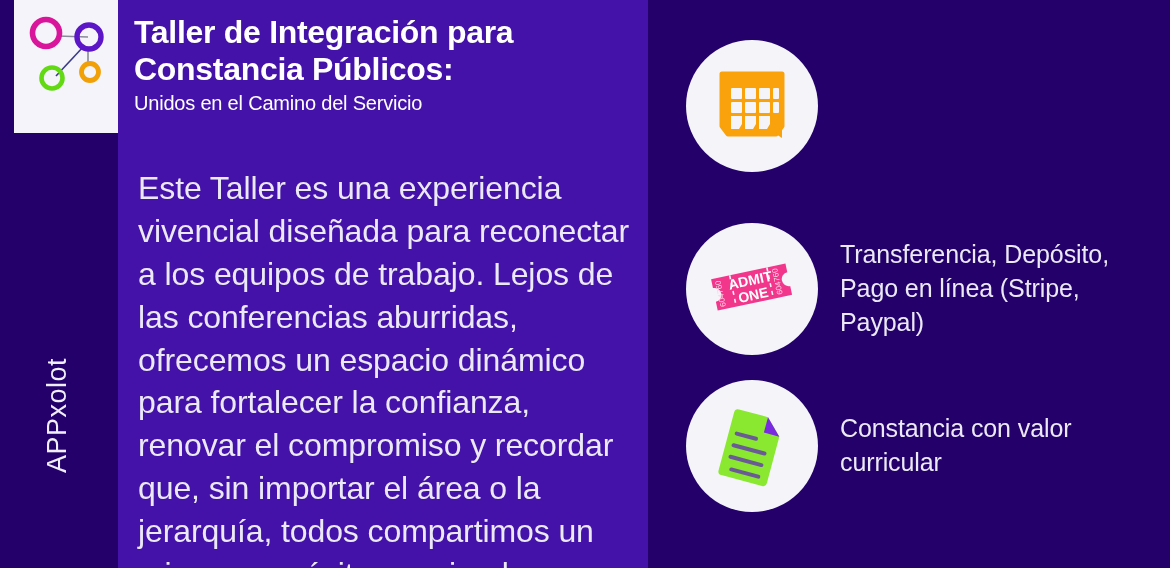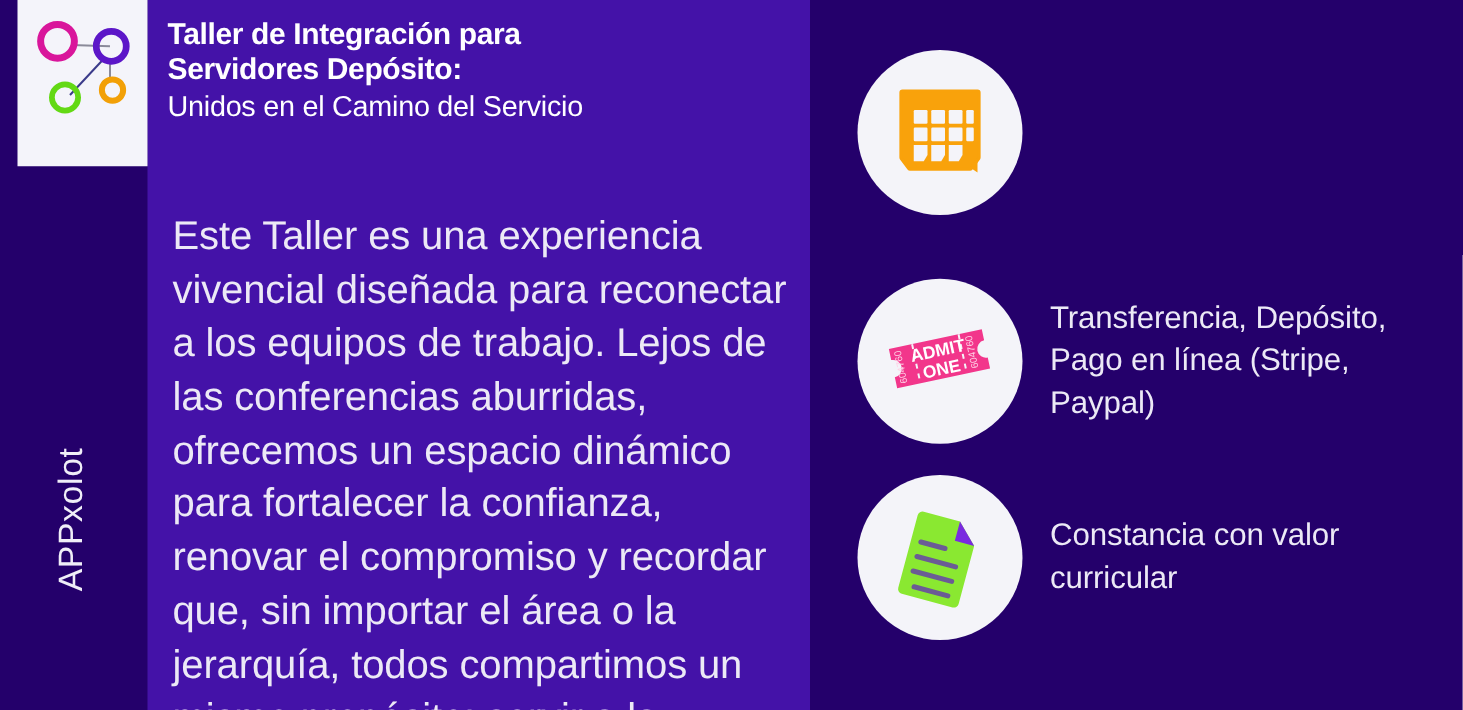--- a/index.html
+++ b/index.html
@@ -46,28 +46,28 @@
   }
 
   
   #title-block {
     position:absolute;
     left:134px; top:14px;
     width:510px;
   }
   .title-strong {
     color:#ffffff;
-    font-size:24px;
+    font-size:32px;
     font-weight:bold;
     line-height:1.17;
     letter-spacing:-0.3px;
   }
   .title-light {
     color:#ffffff;
-    font-size:23px;
+    font-size:20px;
     font-weight:normal;
     line-height:1.2;
     letter-spacing:-0.2px;
     margin-top:2px;
   }
 
   
   #body-text {
     position:absolute;
     left:138px; top:167px;
@@ -125,21 +125,21 @@
       <circle cx="75" cy="37" r="12" fill="none" stroke="#5c16c8" stroke-width="5.4"></circle>
       <circle cx="76" cy="72" r="8.5" fill="none" stroke="#f2a007" stroke-width="4.8"></circle>
       <circle cx="38" cy="78" r="10.5" fill="none" stroke="#63d914" stroke-width="4.6"></circle>
     </svg>
   </div>
 
   <div id="brand-vertical">APPxolot</div>
 
   <div id="title-block">
     <div class="title-strong">Taller de Integración para</div>
-    <div class="title-strong">Servidores Depósito:</div>
+    <div class="title-strong">Constancia Públicos:</div>
     <div class="title-light">Unidos en el Camino del Servicio</div>
   </div>
 
   <div id="body-text">Este Taller es una experiencia vivencial diseñada para reconectar a los equipos de trabajo. Lejos de las conferencias aburridas, ofrecemos un espacio dinámico para fortalecer la confianza, renovar el compromiso y recordar que, sin importar el área o la jerarquía, todos compartimos un mismo propósito: servir a la ciudadanía con excelencia.</div>
 
   <div class="feature" id="feature-0">
     <div class="feature-badge">
       <svg width="92" height="92" viewBox="0 0 92 92" xmlns="http://www.w3.org/2000/svg">
         <g fill="none" stroke="#f9a20b" stroke-width="5" stroke-linejoin="round">
           <path d="M16 14 H76 V66 L70 74 H22 L16 66 Z" fill="#f9a20b"></path>

